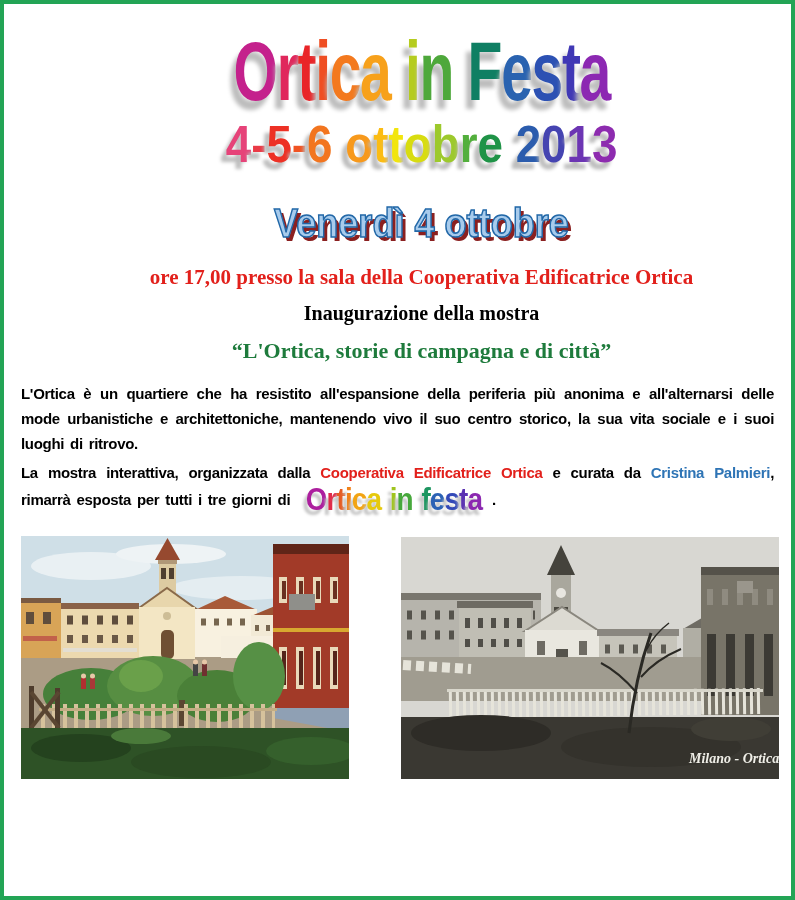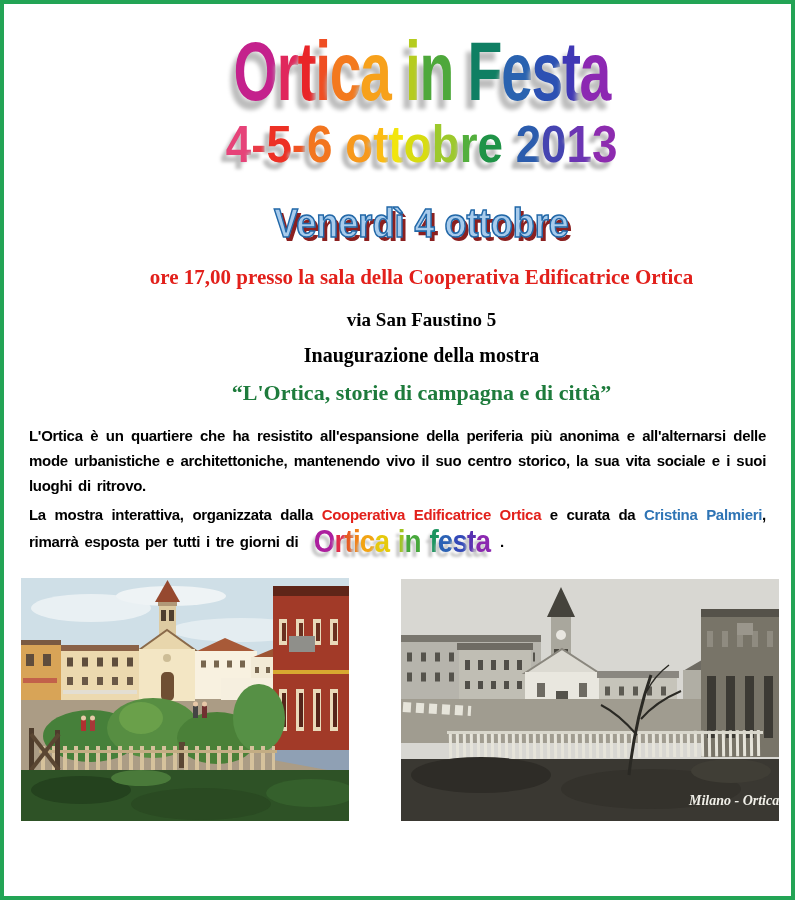--- a/index.html
+++ b/index.html
@@ -40,21 +40,21 @@
   }
   .serif{font-family:"Liberation Serif",serif;font-weight:bold;}
   .redline{font-size:21px;line-height:24px;margin-top:20px;color:var(--red-accent);}
   .address{font-size:19px;line-height:22px;margin-top:20px;color:#000;}
   .sub{font-size:20px;line-height:23px;margin-top:13px;color:#000;}
   .quote{font-size:22px;line-height:30px;margin-top:11px;color:var(--green-heading);}
   
   .bodytext{
     font-size:15px;font-weight:bold;letter-spacing:-0.3px;word-spacing:2px;
     line-height:25px;text-align:justify;color:#000;
-    margin:0;padding:0 25px;
+    margin:0;padding:0 17px;
   }
   .p1{margin-top:15px;}
   .p2{margin-top:1px;}
   .p3{margin-top:4px;}
   .red{color:var(--red-accent);}
   .blue{color:var(--blue-accent);}
   .inline-rainbow{
     display:inline-block;transform:scaleX(0.9);transform-origin:center;
     font-size:31px;font-weight:bold;line-height:30px;vertical-align:-5px;
     letter-spacing:-1px;white-space:nowrap;
@@ -77,21 +77,20 @@
   <div class="center">
     <div><span class="t1"><span style="color: rgb(196, 33, 140);">O</span><span style="color: rgb(224, 39, 92);">r</span><span style="color: rgb(233, 37, 40);">t</span><span style="color: rgb(239, 78, 35);">i</span><span style="color: rgb(243, 121, 30);">c</span><span style="color: rgb(247, 161, 27);">a</span><span> </span><span style="color: rgb(181, 204, 31);">i</span><span style="color: rgb(78, 168, 59);">n</span><span> </span><span style="color: rgb(15, 127, 99);">F</span><span style="color: rgb(42, 99, 176);">e</span><span style="color: rgb(44, 81, 179);">s</span><span style="color: rgb(64, 56, 181);">t</span><span style="color: rgb(140, 40, 178);">a</span></span></div>
     <div><span class="t2"><span style="color: rgb(230, 67, 121);">4</span><span style="color: rgb(234, 58, 70);">-</span><span style="color: rgb(237, 49, 37);">5</span><span style="color: rgb(240, 83, 34);">-</span><span style="color: rgb(242, 117, 31);">6</span><span> </span><span style="color: rgb(247, 153, 28);">o</span><span style="color: rgb(251, 188, 20);">t</span><span style="color: rgb(242, 229, 13);">t</span><span style="color: rgb(216, 220, 16);">o</span><span style="color: rgb(157, 201, 44);">b</span><span style="color: rgb(83, 175, 61);">r</span><span style="color: rgb(31, 147, 71);">e</span><span> </span><span style="color: rgb(43, 92, 173);">2</span><span style="color: rgb(69, 68, 177);">0</span><span style="color: rgb(108, 53, 179);">1</span><span style="color: rgb(141, 43, 175);">3</span></span></div>
   </div>
 
   <div class="center">
     <span class="day">Venerdì 4 ottobre</span>
   </div>
 
   <div class="center serif redline">ore 17,00 presso la sala della Cooperativa Edificatrice Ortica</div>
-  <div class="center serif address">via San Faustino 5</div>
   <div class="center serif sub">Inaugurazione della mostra</div>
   <div class="center serif quote">“L'Ortica, storie di campagna e di città”</div>
 
   <p class="bodytext p1">L'Ortica è un quartiere che ha resistito all'espansione della periferia più anonima e all'alternarsi delle mode urbanistiche e architettoniche, mantenendo vivo il suo centro storico, la sua vita sociale e i suoi luoghi di ritrovo.</p>
   <p class="bodytext p3"><span>La mostra interattiva, organizzata dalla </span><span class="red">Cooperativa Edificatrice Ortica</span><span> e curata da </span><span class="blue">Cristina Palmieri</span><span>, rimarrà esposta per tutti i tre giorni di </span><span class="inline-rainbow"><span style="color: rgb(172, 31, 158);">O</span><span style="color: rgb(224, 44, 73);">r</span><span style="color: rgb(231, 91, 33);">t</span><span style="color: rgb(240, 130, 26);">i</span><span style="color: rgb(242, 164, 20);">c</span><span style="color: rgb(230, 201, 13);">a</span><span> </span><span style="color: rgb(159, 196, 30);">i</span><span style="color: rgb(71, 168, 60);">n</span><span> </span><span style="color: rgb(29, 149, 96);">f</span><span style="color: rgb(43, 98, 181);">e</span><span style="color: rgb(51, 73, 184);">s</span><span style="color: rgb(90, 50, 178);">t</span><span style="color: rgb(139, 40, 176);">a</span></span><span>.</span></p>
 
   <div class="images">
 
     <svg class="img-left" viewBox="0 0 328 243">
       <rect x="0" y="0" width="328" height="243" fill="#cfdfe7"></rect>

